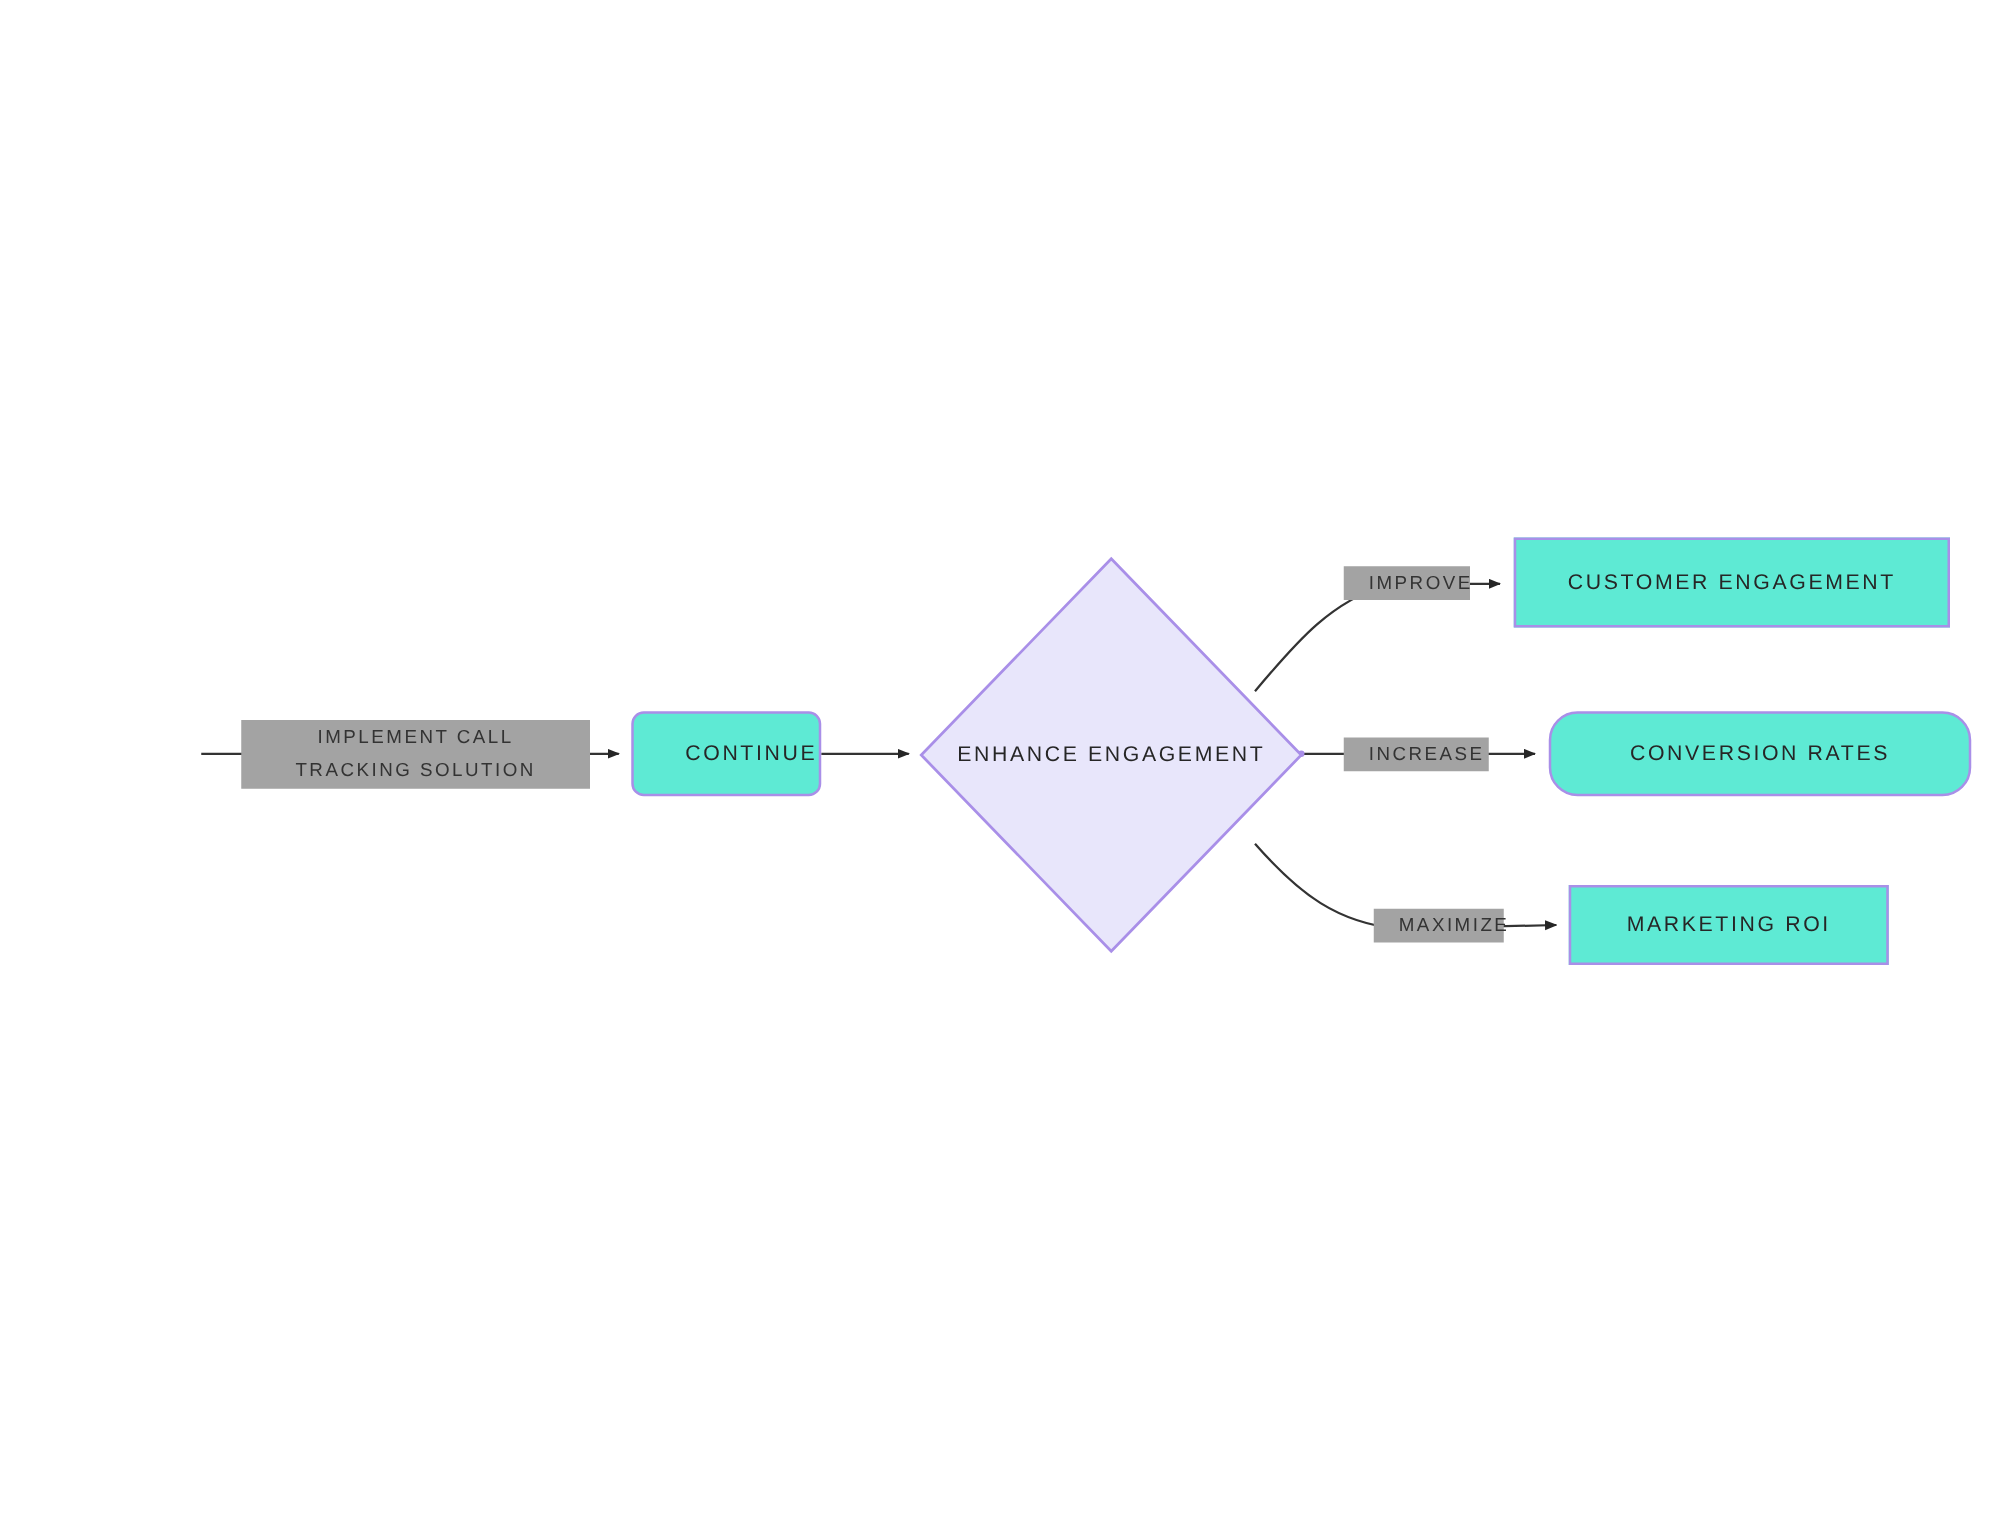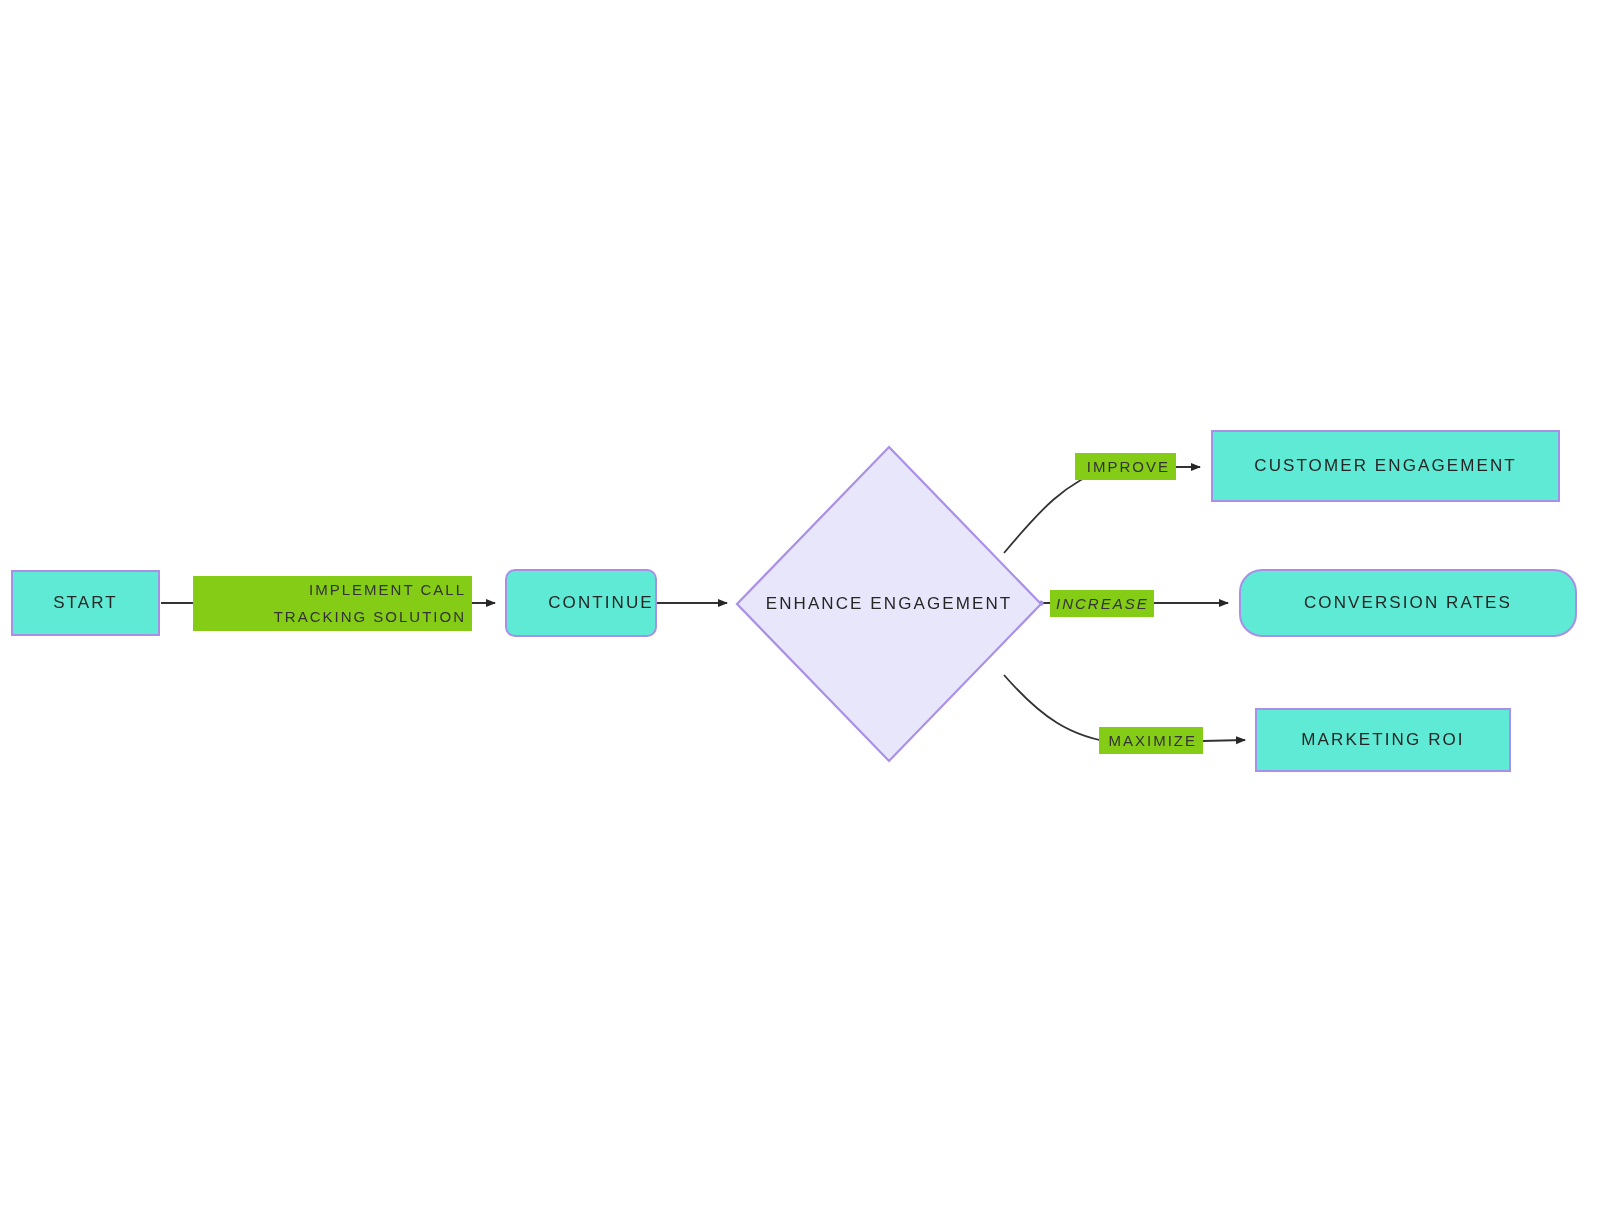--- a/index.html
+++ b/index.html
@@ -69,31 +69,31 @@
     letter-spacing: 2.1px;
     color: #262626;
     text-transform: uppercase;
     white-space: nowrap;
     font-weight: 400;
   }
 
   
   .edge-label {
     position: absolute;
-    background: #84cc16;
+    background: #a3a3a3;
     color: #333333;
     font-family: "Liberation Sans", sans-serif;
     font-size: 15px;
     letter-spacing: 2px;
     text-transform: uppercase;
     font-weight: 500;
     line-height: 27px;
-    text-align: right;
+    text-align: center;
     white-space: nowrap;
-    padding: 0 6px;
+    padding: 0 20px;
     box-sizing: border-box;
   }
   .edge-label.two-line {
     line-height: 27px;
     white-space: normal;
   }
   .edge-label .l {
     display: block;
   }
 
@@ -135,23 +135,20 @@
       <path d="M1041,603 L1228,603" stroke="#333333" stroke-width="1.8" fill="none" marker-end="url(#arrow)"></path>
       <circle cx="1041" cy="603" r="2.6" fill="#A98FE8"></circle>
     </g>
 
     <g>
       <path d="M1004,675 C1040,716 1070,738 1118,743" stroke="#333333" stroke-width="1.8" fill="none"></path>
       <path d="M1118,743 L1245,740" stroke="#333333" stroke-width="1.8" fill="none" marker-end="url(#arrow)"></path>
     </g>
   </svg>
 
-  <div class="node" style="left:11px; top:570px; width:149px; height:66px;">
-    <span class="node-label">START</span>
-  </div>
 
   <div class="node rounded" style="left:505px; top:569px; width:152px; height:68px;">
     <span class="node-label">CONTINUE</span>
   </div>
 
   <div class="diamond-wrap" style="left:735px; top:445px; width:308px; height:318px;">
     <svg class="diamond-shape" viewBox="0 0 308 318" preserveAspectRatio="none">
       <polygon points="154,2 306,159 154,316 2,159" fill="#E8E6FB" stroke="#A98FE8" stroke-width="2.2"></polygon>
     </svg>
     <span class="diamond-label">ENHANCE ENGAGEMENT</span>
@@ -171,21 +168,21 @@
 
   <div class="edge-label two-line" style="left:193px; top:576px; width:279px; height:55px;">
     <span class="l">IMPLEMENT CALL</span>
     <span class="l">TRACKING SOLUTION</span>
   </div>
 
   <div class="edge-label" style="left:1075px; top:453px; width:101px; height:27px;">
     <span>IMPROVE</span>
   </div>
 
-  <div class="edge-label" style="left:1050px; top:590px; width:104px; height:27px;font-style:italic;">
+  <div class="edge-label" style="left:1075px; top:590px; width:116px; height:27px;">
     <span>INCREASE</span>
   </div>
 
   <div class="edge-label" style="left:1075px; top:727px; width:104px; height:27px;margin-left:24px;">
     <span>MAXIMIZE</span>
   </div>
 
 </div>
 
 </body></html>

